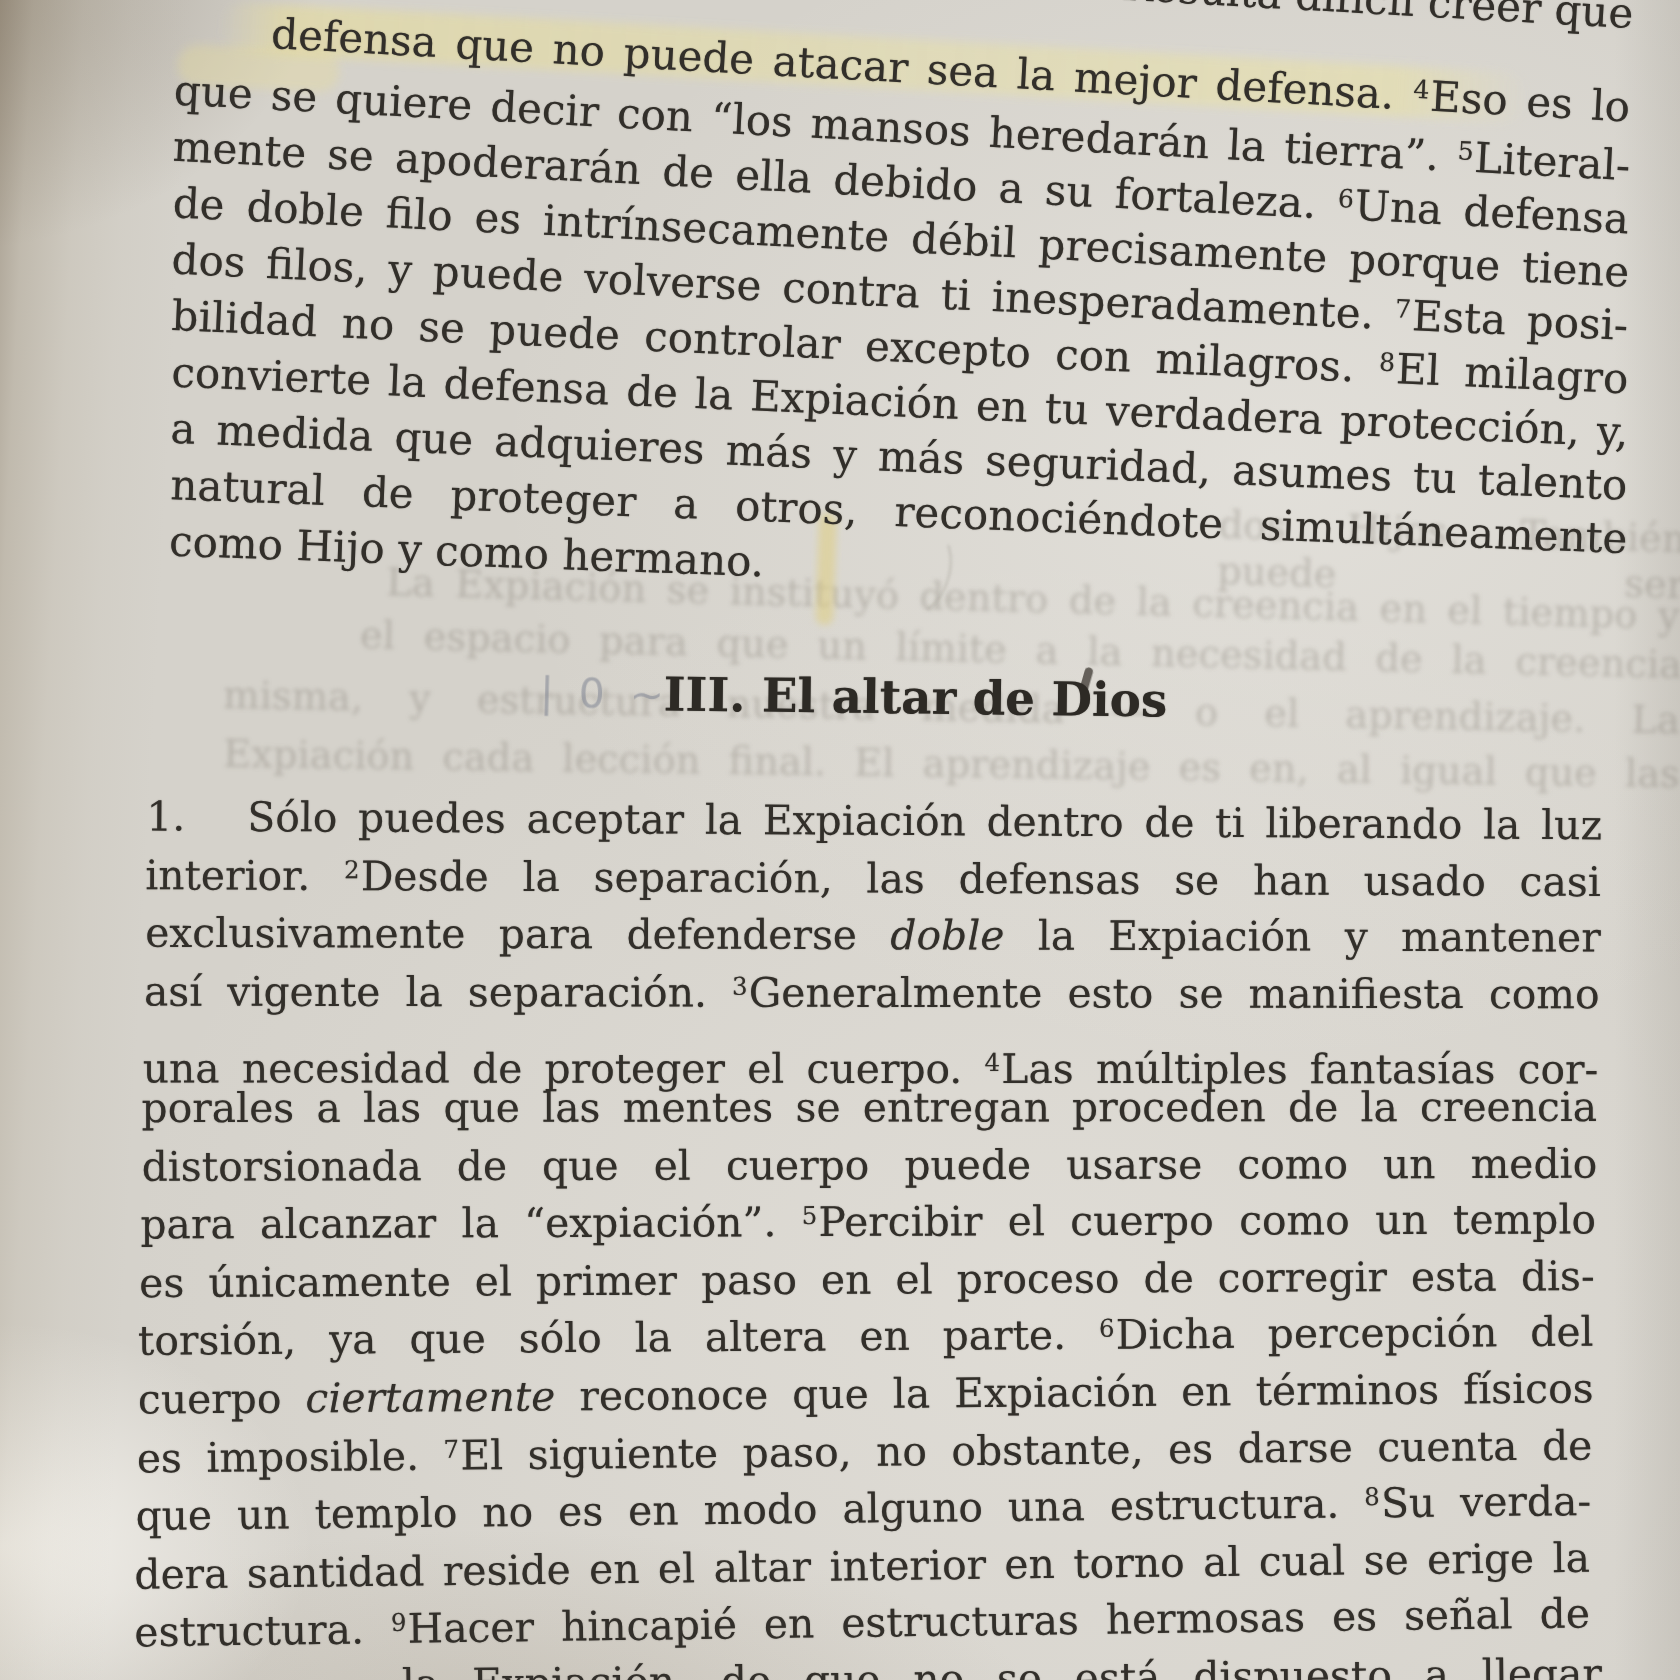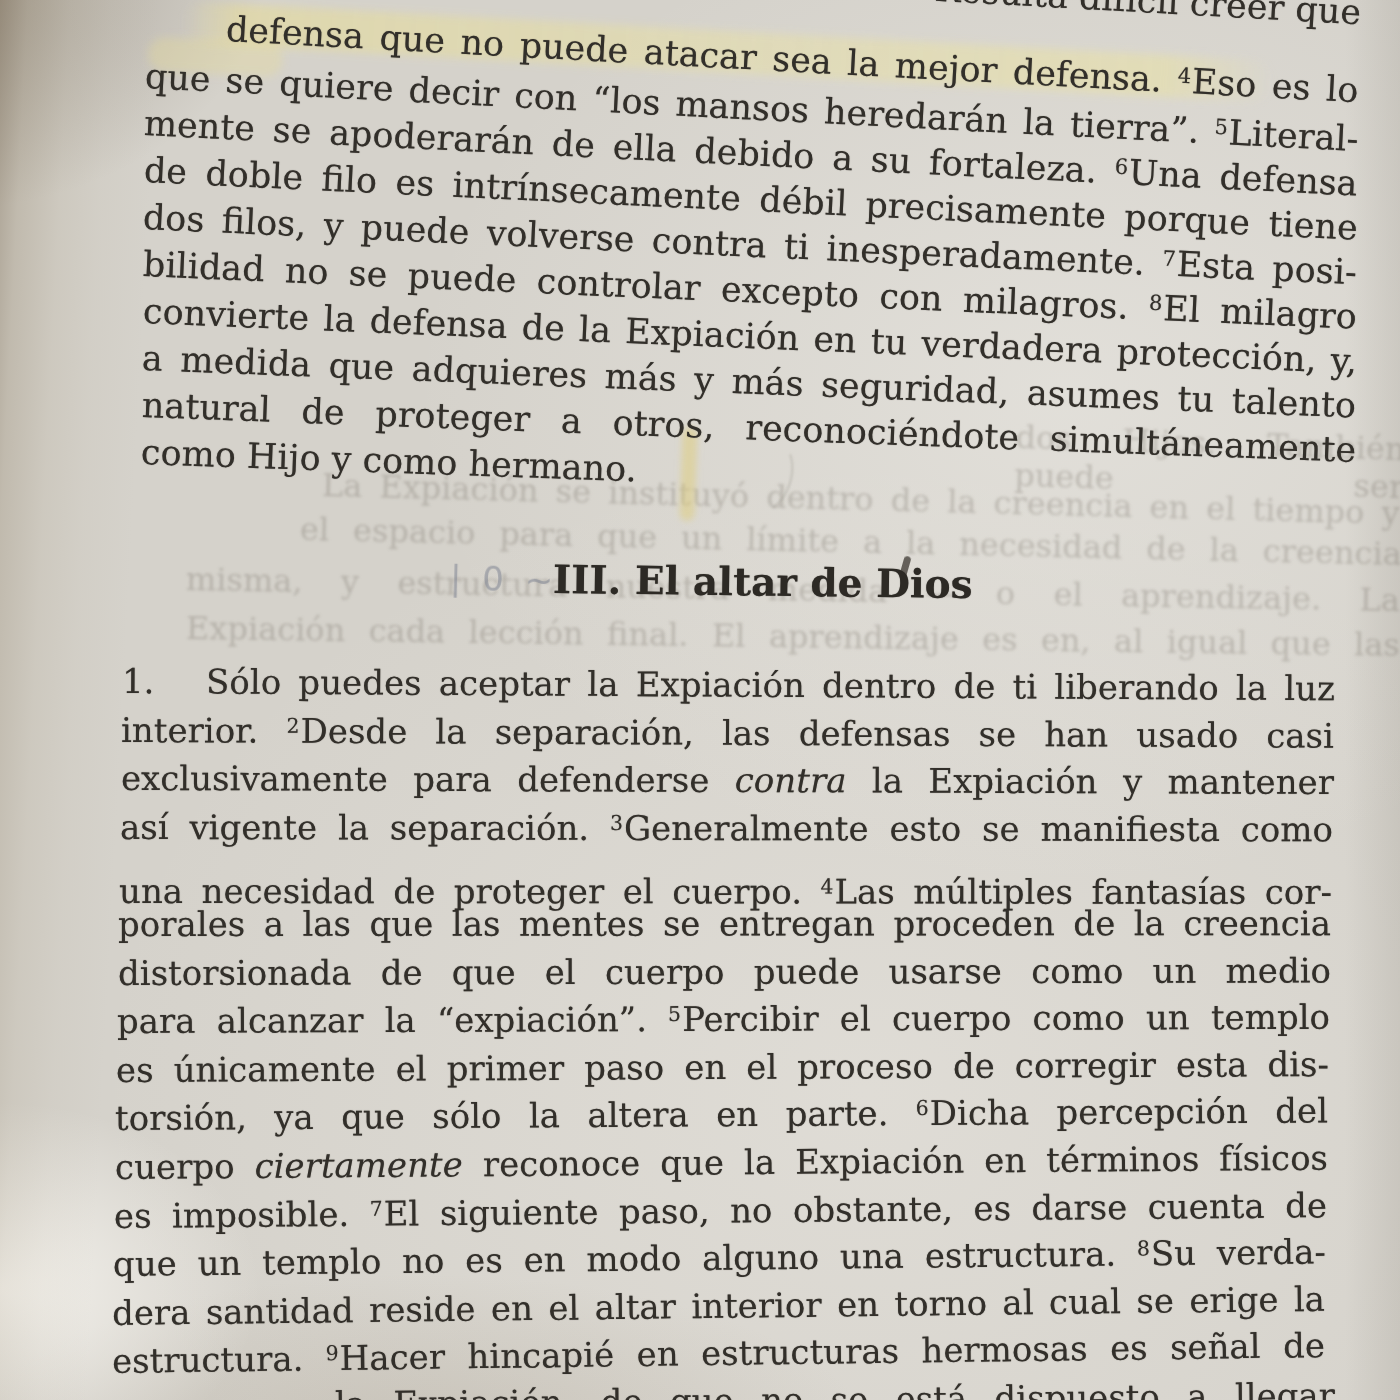--- a/index.html
+++ b/index.html
@@ -124,21 +124,21 @@
       <div class="tl" style="left: 141.8px; top: 384px; width: 1215px; font-size: 35px; transform: rotate(2.12deg);">natural de proteger a otros, reconociéndote simultáneamente</div>
       <div class="tl noju" style="left: 141.4px; top: 431px; width: 1215px; font-size: 35px; transform: rotate(2deg);">como Hijo y como hermano.</div>
     </div>
 
   <div class="pencil-mark">| 0 ~</div>
   <div class="heading">III. El altar de Dios</div>
 
   <div id="blockC">
       <div class="tl" style="left: 122px; top: 660px; width: 1213px; font-size: 34px; transform: rotate(0.35deg);">1.&nbsp;&nbsp;&nbsp;Sólo puedes aceptar la Expiación dentro de ti liberando la luz</div>
       <div class="tl" style="left: 121.25px; top: 708.6px; width: 1213px; font-size: 34px; transform: rotate(0.27deg);">interior. <span class="sup">2</span>Desde la separación, las defensas se han usado casi</div>
-      <div class="tl" style="left: 120.5px; top: 757.2px; width: 1213px; font-size: 34px; transform: rotate(0.19deg);">exclusivamente para defenderse <span class="it">contra</span> la Expiación y mantener</div>
+      <div class="tl" style="left: 120.5px; top: 757.2px; width: 1213px; font-size: 34px; transform: rotate(0.19deg);">exclusivamente para defenderse <span class="it">doble</span> la Expiación y mantener</div>
       <div class="tl" style="left: 119.75px; top: 805.8px; width: 1213px; font-size: 34px; transform: rotate(0.11deg);">así vigente la separación. <span class="sup">3</span>Generalmente esto se manifiesta como</div>
       <div class="tl" style="left: 119px; top: 854.4px; width: 1213px; font-size: 34px; transform: rotate(0.04deg); margin-top: 16px;">una necesidad de proteger el cuerpo. <span class="sup">4</span>Las múltiples fantasías cor-</div>
       <div class="tl" style="left: 118.25px; top: 903px; width: 1213px; font-size: 34px; transform: rotate(-0.04deg);">porales a las que las mentes se entregan proceden de la creencia</div>
       <div class="tl" style="left: 117.5px; top: 951.6px; width: 1213px; font-size: 34px; transform: rotate(-0.12deg);">distorsionada de que el cuerpo puede usarse como un medio</div>
       <div class="tl" style="left: 116.75px; top: 1000.2px; width: 1213px; font-size: 34px; transform: rotate(-0.2deg);">para alcanzar la “expiación”. <span class="sup">5</span>Percibir el cuerpo como un templo</div>
       <div class="tl" style="left: 116px; top: 1048.8px; width: 1213px; font-size: 34px; transform: rotate(-0.28deg);">es únicamente el primer paso en el proceso de corregir esta dis-</div>
       <div class="tl" style="left: 115.25px; top: 1097.4px; width: 1213px; font-size: 34px; transform: rotate(-0.36deg);">torsión, ya que sólo la altera en parte. <span class="sup">6</span>Dicha percepción del</div>
       <div class="tl" style="left: 114.5px; top: 1146px; width: 1213px; font-size: 34px; transform: rotate(-0.44deg);">cuerpo <span class="it">ciertamente</span> reconoce que la Expiación en términos físicos</div>
       <div class="tl" style="left: 113.75px; top: 1194.6px; width: 1213px; font-size: 34px; transform: rotate(-0.51deg);">es imposible. <span class="sup">7</span>El siguiente paso, no obstante, es darse cuenta de</div>
       <div class="tl" style="left: 113px; top: 1243.2px; width: 1213px; font-size: 34px; transform: rotate(-0.59deg);">que un templo no es en modo alguno una estructura. <span class="sup">8</span>Su verda-</div>

